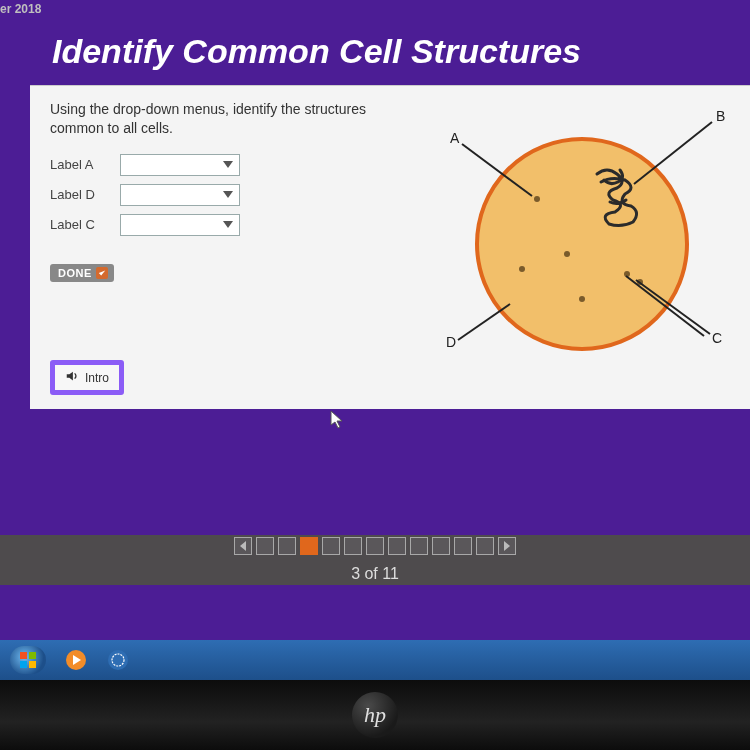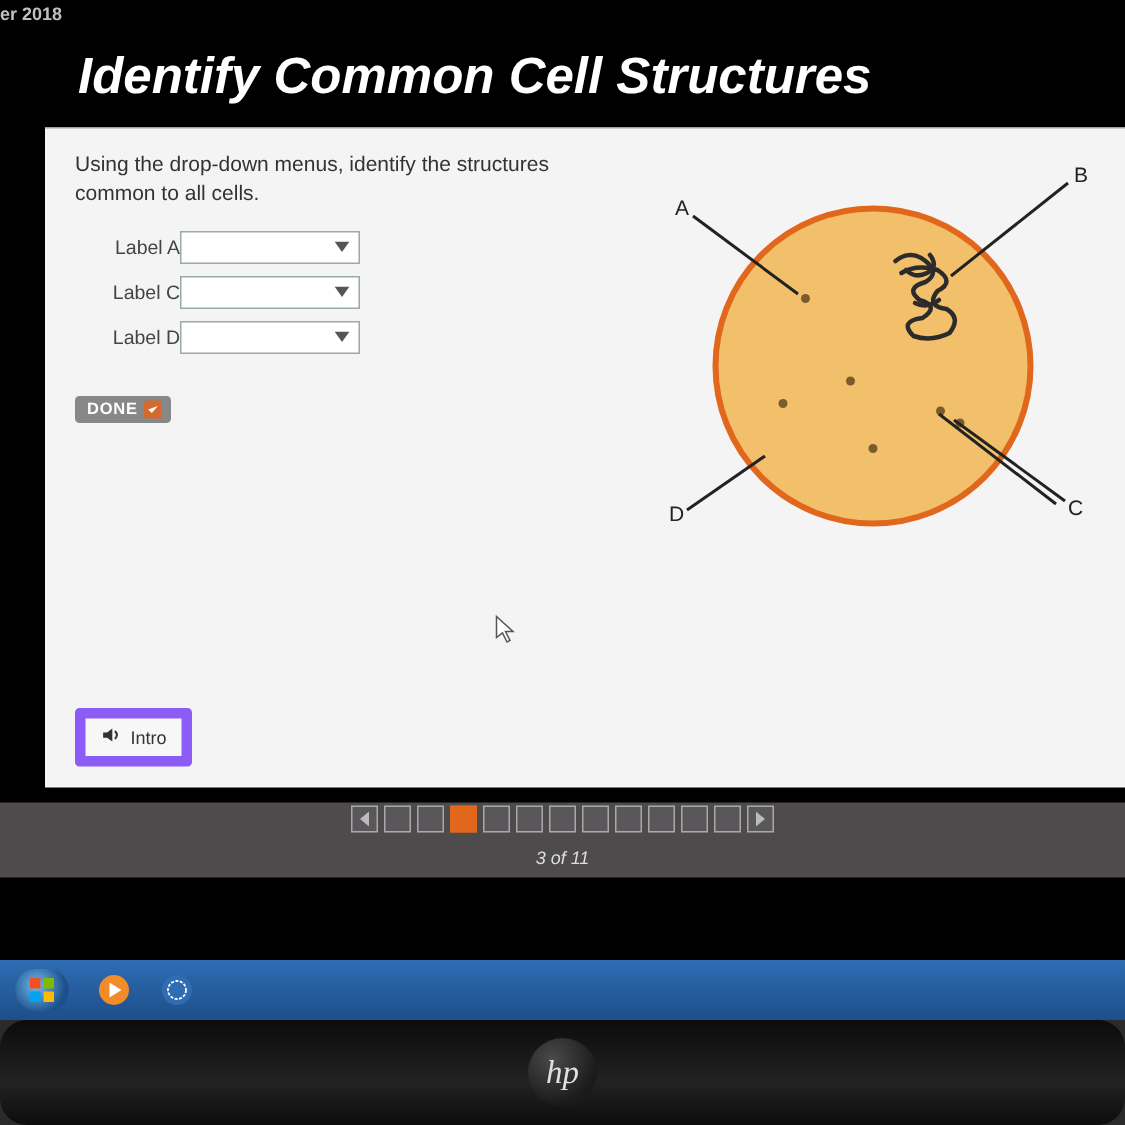--- a/index.html
+++ b/index.html
@@ -2,21 +2,21 @@
 <html><head>
 <meta charset="utf-8">
 <style>
   * { box-sizing: border-box; margin: 0; padding: 0; }
   html, body { width: 750px; height: 750px; overflow: hidden; font-family: Arial, Helvetica, sans-serif; }
   body { background: #2a2a2a; }
 
   .screen {
     position: absolute;
     left: 0; top: 0; right: 0; bottom: 110px;
-    background: #000000;
+    background: #4c1d95;
     overflow: hidden;
   }
 
   .header-text {
     position: absolute;
     left: 0; top: 2px;
     color: #bfbfbf;
     font-size: 12px;
     font-weight: bold;
   }
@@ -24,30 +24,30 @@
     position: absolute;
     left: 52px; top: 32px;
     color: #fff;
     font-size: 34px;
     font-weight: bold;
     font-style: italic;
   }
 
   .card {
     position: absolute;
-    left: 30px; right: 0; top: 85px; height: 440px;
+    left: 30px; right: 0; top: 85px; height: 324px;
     background: #f4f4f4;
     border-top: 1px solid #ccc;
   }
   .card-inner { position: absolute; left: 20px; right: 4px; top: 14px; bottom: 14px; }
 
   .instructions { font-size: 14px; color: #333; line-height: 1.35; max-width: 320px; }
 
   .labels-block { margin-top: 16px; }
-  .label-row { display: flex; align-items: center; margin: 8px 0; text-align: right; }
+  .label-row { display: flex; align-items: center; margin: 8px 0; }
   .label-text { width: 70px; font-size: 13px; color: #444; }
   .dropdown {
     width: 120px; height: 22px;
     border: 1px solid #9aa;
     background: #fff;
     position: relative;
     display: flex; align-items: center; justify-content: flex-end;
     padding-right: 4px;
     cursor: pointer;
   }
@@ -70,21 +70,21 @@
   .done-btn .check {
     margin-left: 4px; width: 12px; height: 12px;
     background: #d46a2e; border-radius: 2px;
     display: flex; align-items: center; justify-content: center;
   }
   .done-btn .check svg { width: 8px; height: 8px; fill: #fff; }
 
   .intro-btn {
     position: absolute; left: 20px; bottom: 14px;
     display: inline-flex; align-items: center;
-    background: #f7f7f7; border: 7px solid #8b5cf6;
+    background: #f7f7f7; border: 5px solid #8b5cf6;
     border-radius: 3px;
     padding: 4px 10px;
     font-size: 12px; color: #333;
     cursor: pointer;
   }
   .intro-btn .speaker { margin-right: 6px; }
   .intro-btn .speaker svg { width: 14px; height: 14px; fill: #333; }
 
   .cursor {
     position: absolute;
@@ -113,42 +113,42 @@
   }
   .pbox.active { background: #e0671c; border-color: #e0671c; }
   .pnav {
     width: 18px; height: 18px;
     border: 1px solid #a8a8a8;
     display: flex; align-items: center; justify-content: center;
     background: #5a575a;
     cursor: pointer;
   }
   .pnav svg { width: 8px; height: 10px; fill: #bbb; }
-  .progress-text { color: #ddd; font-size: 12px; margin-top: 10px; font-style: italic; }
+  .progress-text { color: #ddd; font-size: 16px; margin-top: 10px; }
 
   
   .taskbar {
     position: absolute;
     left: 0; right: 0; bottom: 70px; height: 40px;
     background: linear-gradient(to bottom, #2e6db3, #1d4f8a);
     display: flex; align-items: center; padding-left: 10px; gap: 18px;
   }
   .start {
     width: 36px; height: 28px;
     background: radial-gradient(circle at 40% 40%, #6fbaf0, #1d4f8a 70%);
     border-radius: 14px;
     display: flex; align-items: center; justify-content: center;
   }
   .tb-icon { width: 24px; height: 24px; display: flex; align-items: center; justify-content: center; font-size: 18px; }
 
   
   .bezel {
     position: absolute; left: 0; right: 0; bottom: 0; height: 70px;
     background: linear-gradient(to bottom, #0c0c0c, #222 60%, #0c0c0c);
-    display: flex; align-items: center; justify-content: center; border-radius: 18px;
+    display: flex; align-items: center; justify-content: center;
   }
   .hp-logo {
     width: 46px; height: 46px;
     border-radius: 50%;
     background: radial-gradient(circle at 35% 30%, #4a4a4a, #1a1a1a 70%);
     display: flex; align-items: center; justify-content: center;
     color: #e0e0e0; font-style: italic; font-family: 'Times New Roman', serif;
     font-size: 22px;
   }
 </style>
@@ -170,31 +170,31 @@
           <span class="label-text">Label A</span>
           <div class="dropdown">
             <span class="chev">
                 <svg viewBox="0 0 10 8">
                   <path d="M0 0 L10 0 L5 7 Z"></path>
                 </svg>
               </span>
           </div>
         </div>
         <div class="label-row">
-          <span class="label-text">Label C</span>
+          <span class="label-text">Label D</span>
           <div class="dropdown">
             <span class="chev">
                 <svg viewBox="0 0 10 8">
                   <path d="M0 0 L10 0 L5 7 Z"></path>
                 </svg>
               </span>
           </div>
         </div>
         <div class="label-row">
-          <span class="label-text">Label D</span>
+          <span class="label-text">Label C</span>
           <div class="dropdown">
             <span class="chev">
                 <svg viewBox="0 0 10 8">
                   <path d="M0 0 L10 0 L5 7 Z"></path>
                 </svg>
               </span>
           </div>
         </div>
       </div>
 

